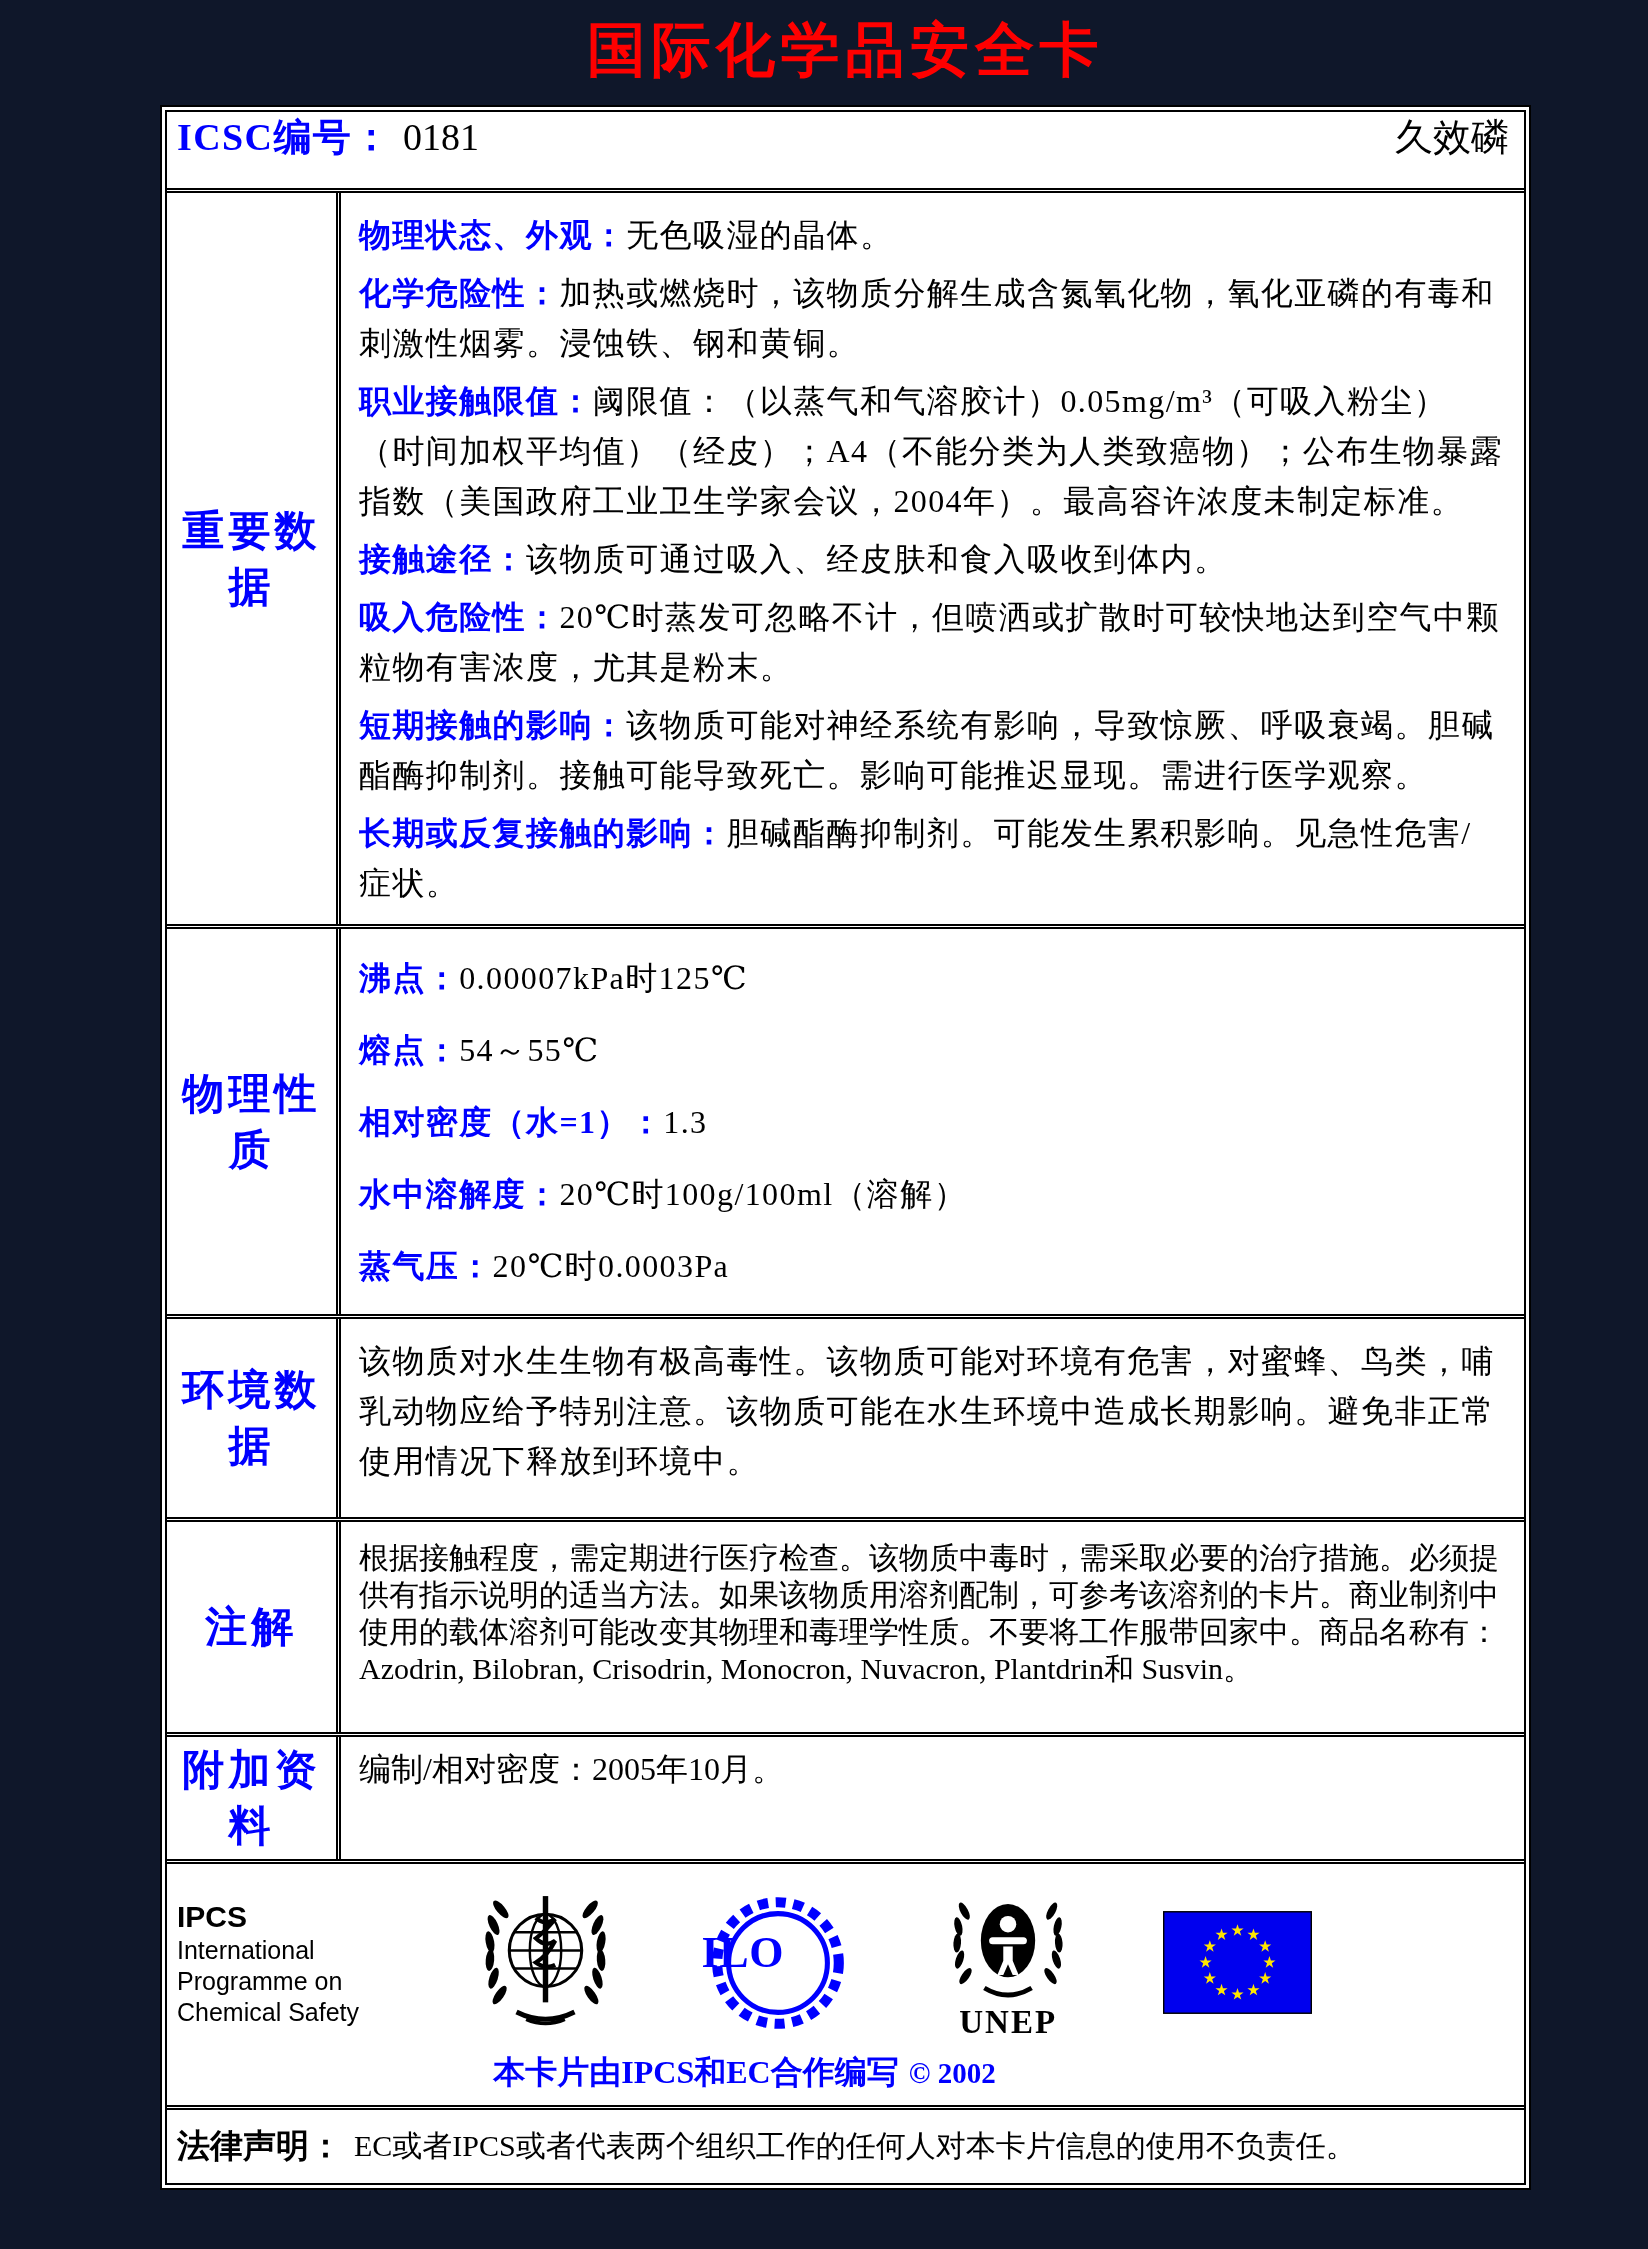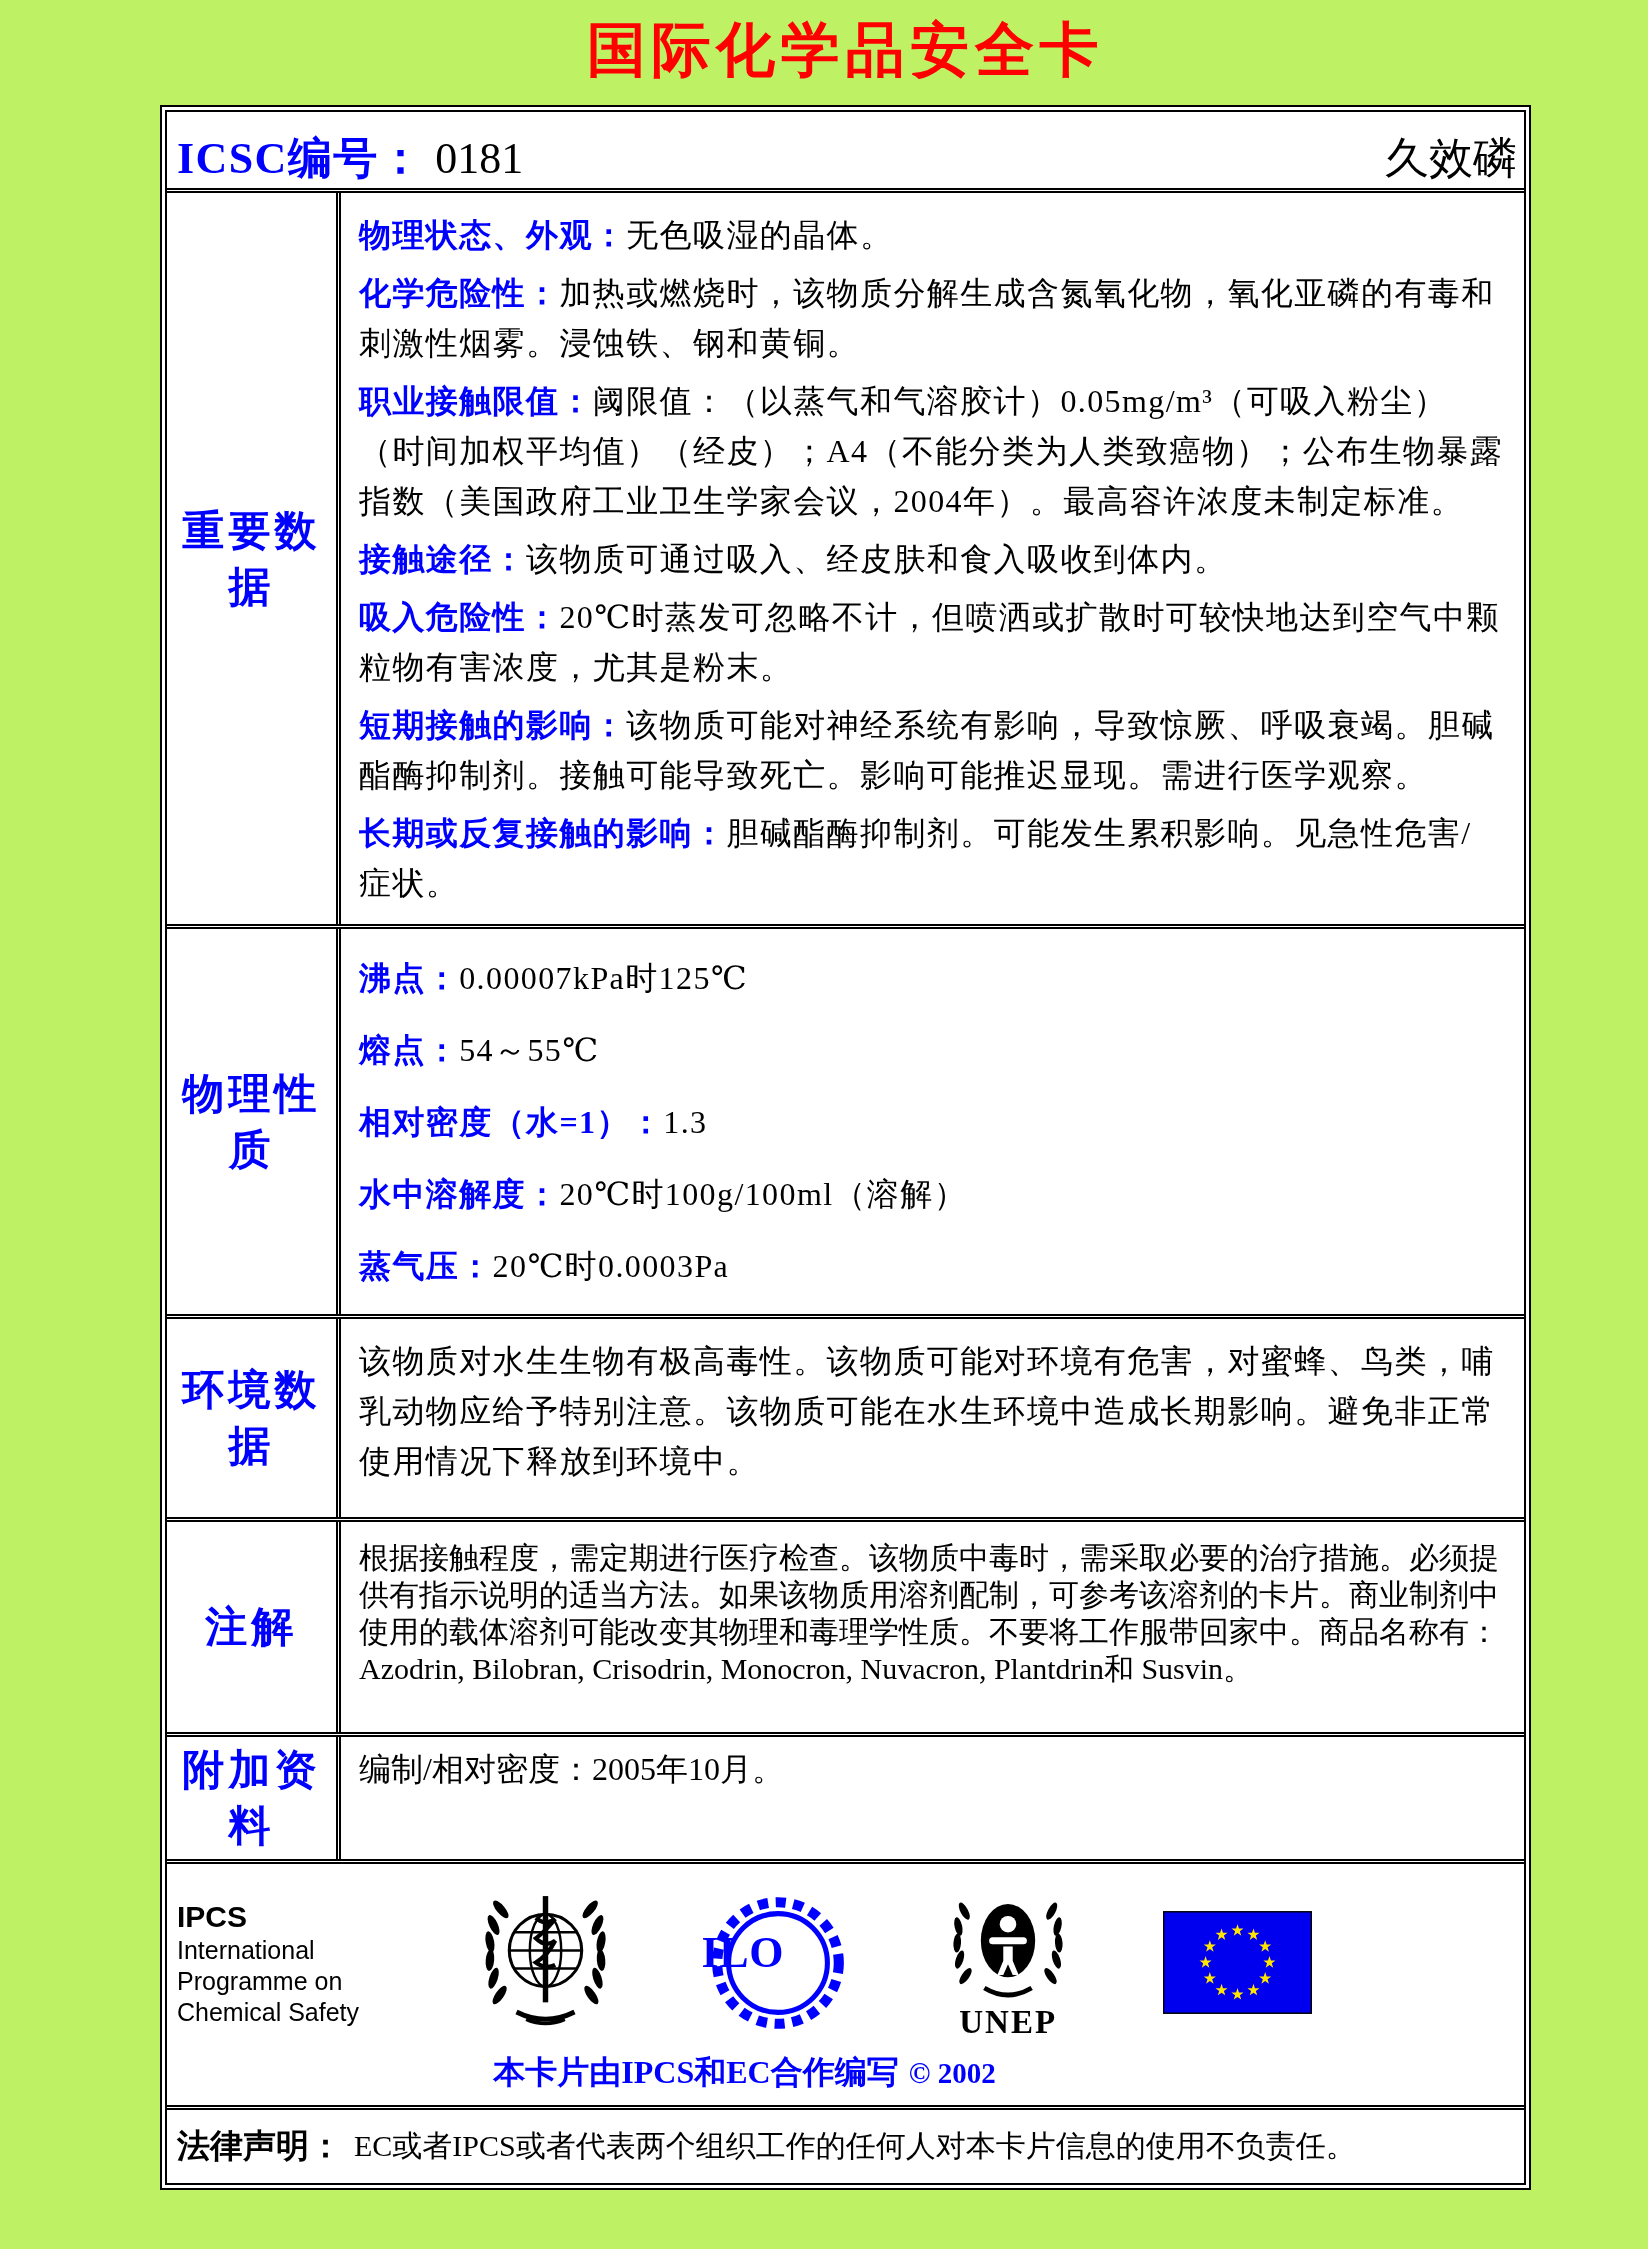--- a/index.html
+++ b/index.html
@@ -4,21 +4,21 @@
 <style>
   :root{
     --title-red:#ff0000;
     --label-blue:#0000ff;
     --ilo-blue:#0000ff;
     --eu-flag-blue:#0000ee;
     --eu-star-yellow:#ffe500;
   }
   html,body{margin:0;padding:0;background:#ffffff;}
   .page{
-    width:1648px;height:2250px;background:#bef264;color:#000;
+    width:1648px;height:2250px;background:#0f172a;color:#000;
     font-family:"Liberation Serif","DejaVu Serif",serif;
     position:relative;overflow:hidden;
   }
   .title{
     margin:11.3px 0 0 160px;width:1371px;text-align:center;
     color:var(--title-red,#f00);font-weight:bold;font-size:59px;letter-spacing:5.7px;
   }
   .card{
     margin:14px 0 0 160px;width:1371px;box-sizing:border-box;
     border:7px double #000;background:#fff;
@@ -29,22 +29,22 @@
   .rowlabel{
     border-right:5.7px double #000;display:flex;align-items:center;justify-content:center;
     color:var(--label-blue,#00f);font-weight:bold;font-size:42px;letter-spacing:4.2px;
     padding:4.2px 1.4px;text-align:center;
   }
   .content{padding:8.5px 11.3px 8.5px 10px;font-size:32px;}
   .content p{margin:8px;}
   .lbl{color:var(--label-blue,#00f);font-weight:bold;letter-spacing:1.4px;}
   
   .header-row{
-    display:flex;justify-content:space-between;align-items:flex-end;
-    min-height:76px;padding:0 7px 0 10px;font-size:44px;
+    display:flex;justify-content:space-between;align-items:flex-start;
+    min-height:76px;padding:0 15px 0 10px;font-size:38px;
   }
   .header-row .num{margin-left:11.3px;}
   
   .important-row .content{min-height:638px;line-height:50px;letter-spacing:1.4px;}
   .physical-row .content{min-height:313px;line-height:64px;letter-spacing:1.4px;}
   .env-row .content{min-height:181px;line-height:50px;letter-spacing:1.4px;}
   .notes-row .content{min-height:193px;font-size:30px;line-height:37px;}
   .additional-row .content{min-height:44px;line-height:44px;padding-top:1.4px;padding-bottom:1.4px;font-size:32px;}
   .additional-row .rowlabel{padding:5px;}
   

